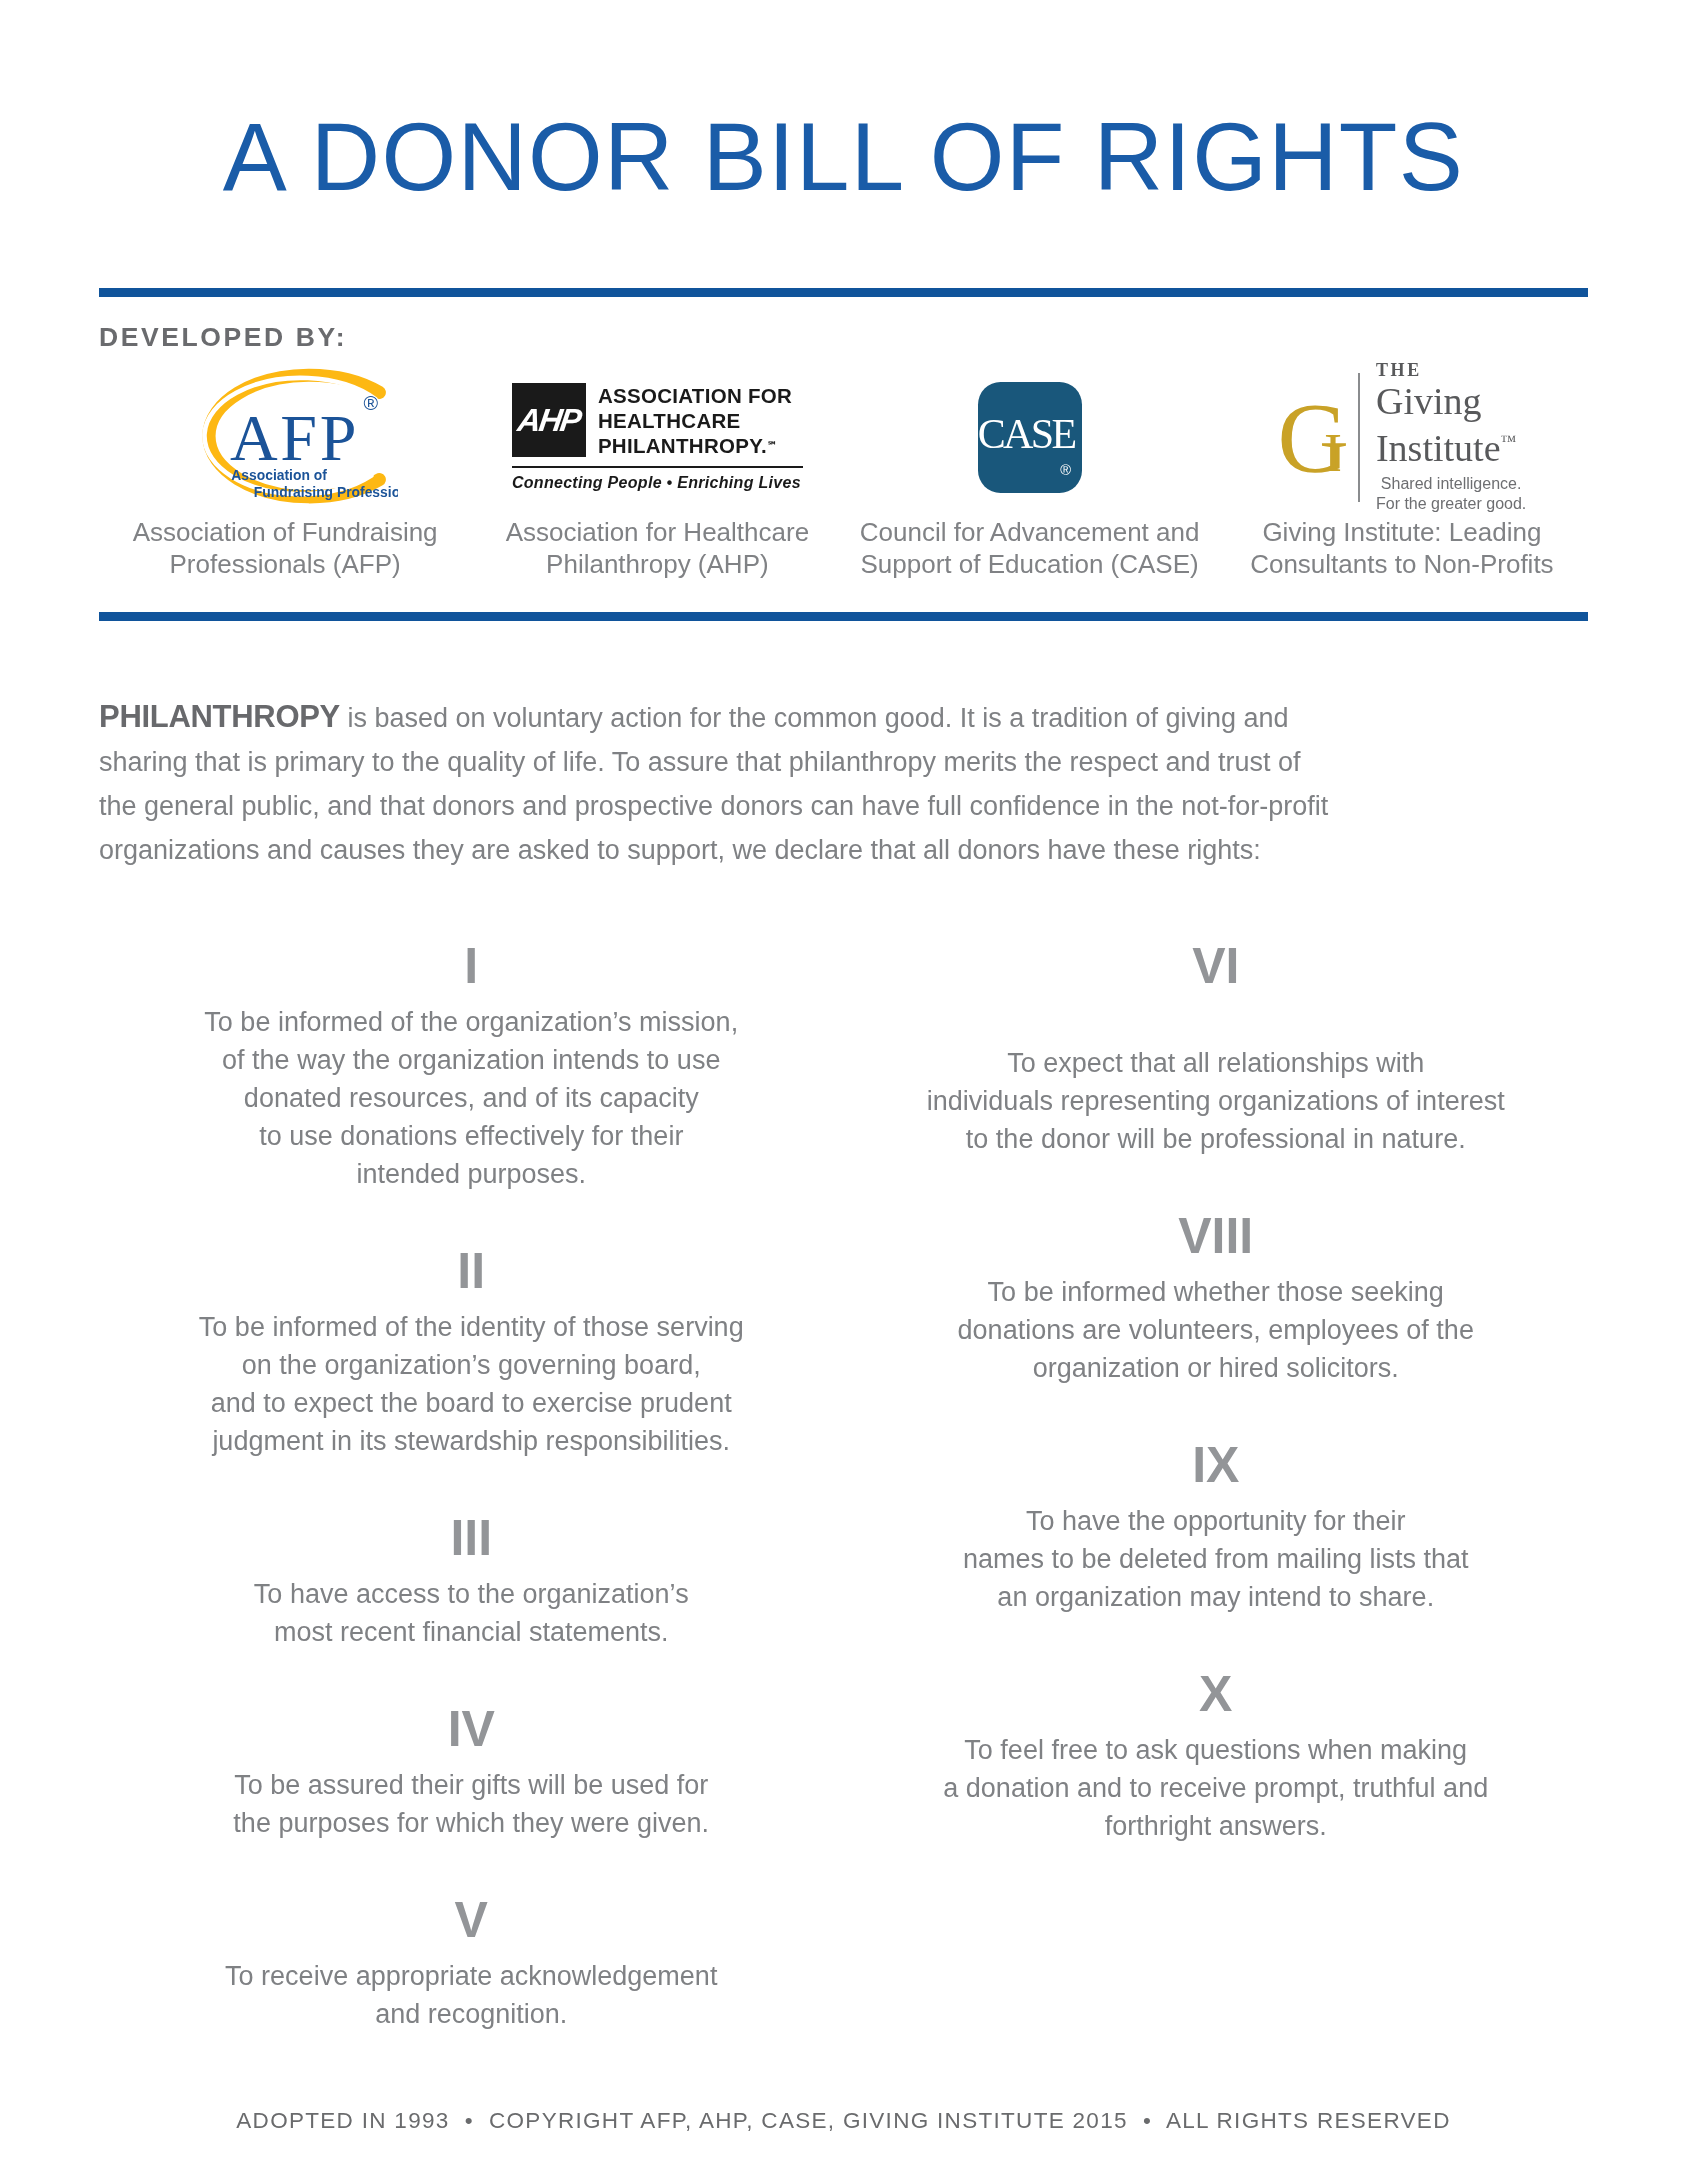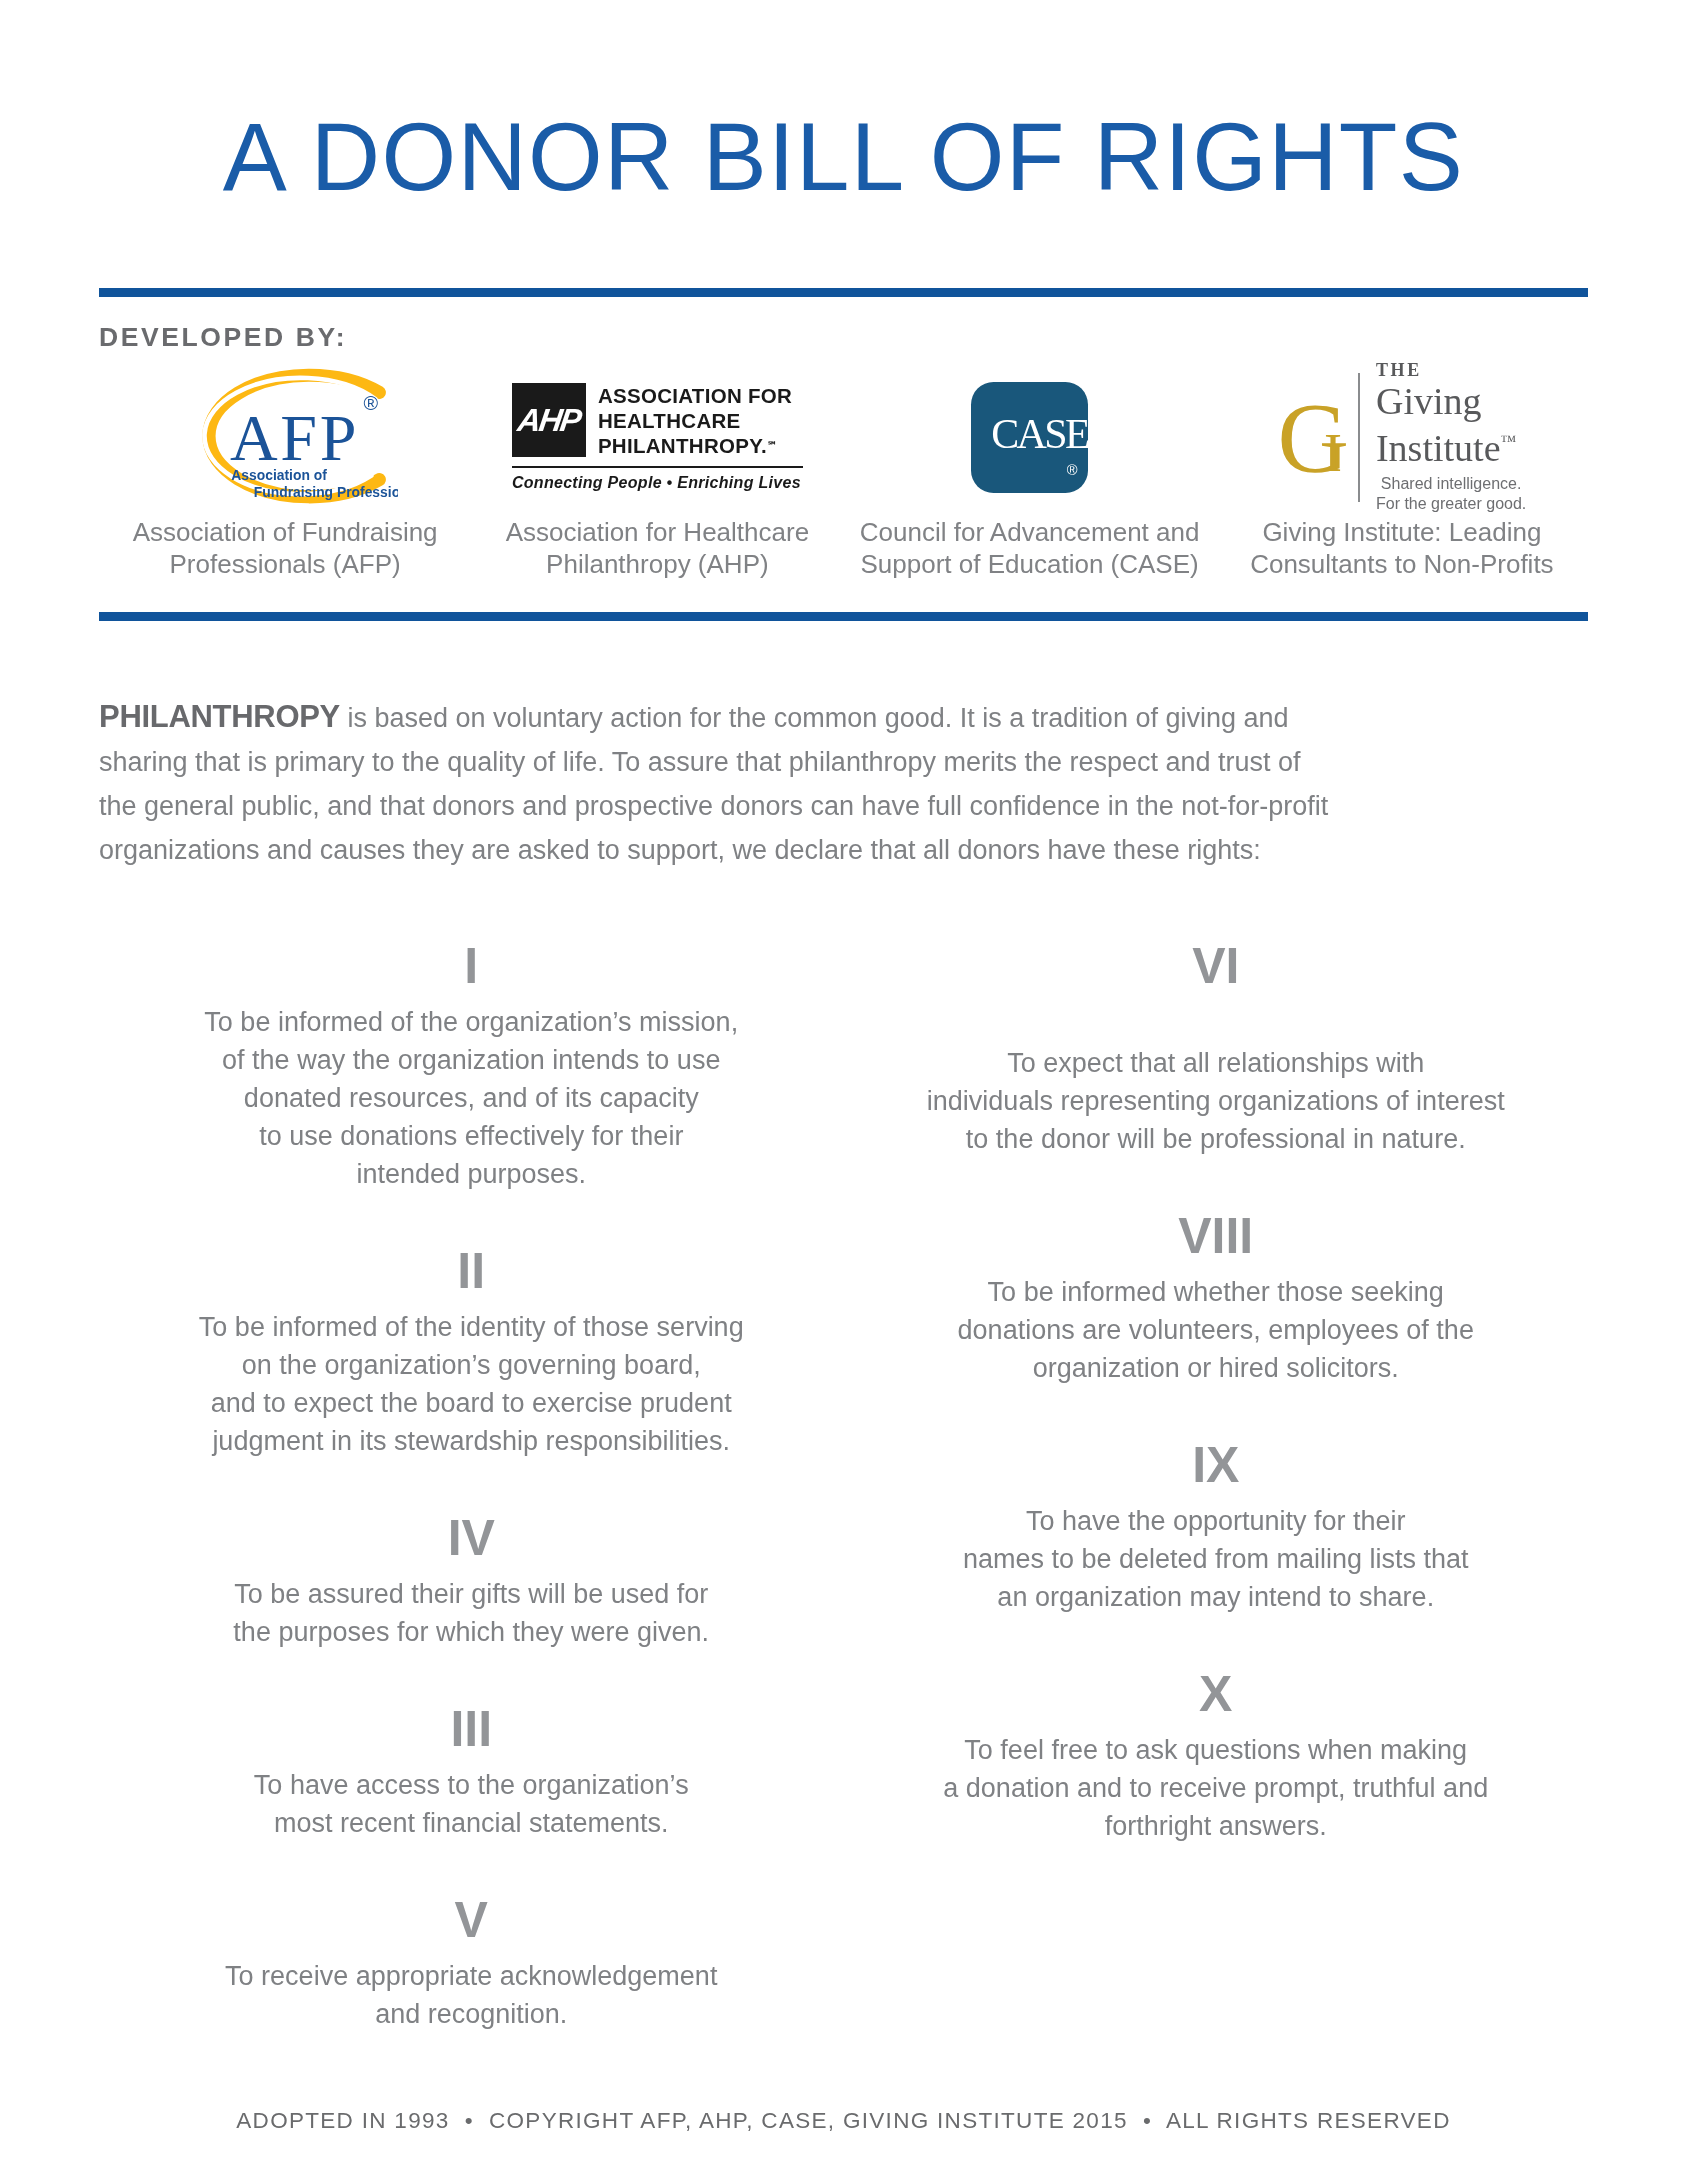--- a/index.html
+++ b/index.html
@@ -63,22 +63,22 @@
   .ahp-square span {
     color: #ffffff; font-weight: 800; font-style: italic;
     font-size: 32px; letter-spacing: -2px; transform: skewX(-8deg);
   }
   .ahp-name { font-weight: 800; font-size: 20.5px; line-height: 25px; color: #1A1A1A; letter-spacing: 0.3px; }
   .ahp-sm { font-size: 10.6px; vertical-align: 4px; }
   .ahp-divider { height: 2px; background: #1A1A1A; margin-top: 8px; }
   .ahp-tagline { margin-top: 6px; font-weight: 700; font-style: italic; font-size: 16px; color: #1A1A1A; letter-spacing: 0.3px; }
   
   .case-badge {
-    width: 117px; height: 111px; background: #19577B; border-radius: 22.5px;
-    position: relative; display: flex; align-items: center; justify-content: flex-end;
+    width: 104px; height: 111px; background: #19577B; border-radius: 22.5px;
+    position: relative; display: flex; align-items: center; justify-content: flex-start;
   }
   .case-acronym {
     font-family: "Liberation Serif", "DejaVu Serif", serif;
     color: #ffffff; font-size: 42px; letter-spacing: -2.6px; margin-top: -6.6px;
   }
   .case-reg { position: absolute; right: 10.6px; bottom: 14.6px; color: #ffffff; font-size: 14.6px; }
   
   .gi { display: flex; align-items: center; gap: 16px; }
   .gi-mono { display: flex; align-items: baseline; font-family: "Liberation Serif", "DejaVu Serif", serif; color: #C9A227; }
   .gi-g { font-size: 99px; line-height: 1; }
@@ -215,28 +215,28 @@
 intended purposes.</div>
       </div>
       <div class="right-item">
         <div class="right-numeral">II</div>
         <div class="right-text">To be informed of the identity of those serving
 on the organization’s governing board,
 and to expect the board to exercise prudent
 judgment in its stewardship responsibilities.</div>
       </div>
       <div class="right-item">
+        <div class="right-numeral">III</div>
+        <div class="right-text">To have access to the organization’s
+most recent financial statements.</div>
+      </div>
+      <div class="right-item">
         <div class="right-numeral">IV</div>
         <div class="right-text">To be assured their gifts will be used for
 the purposes for which they were given.</div>
-      </div>
-      <div class="right-item">
-        <div class="right-numeral">III</div>
-        <div class="right-text">To have access to the organization’s
-most recent financial statements.</div>
       </div>
       <div class="right-item">
         <div class="right-numeral">V</div>
         <div class="right-text">To receive appropriate acknowledgement
 and recognition.</div>
       </div>
     </div>
 
     <div class="rights-col">
       <div class="right-item">

